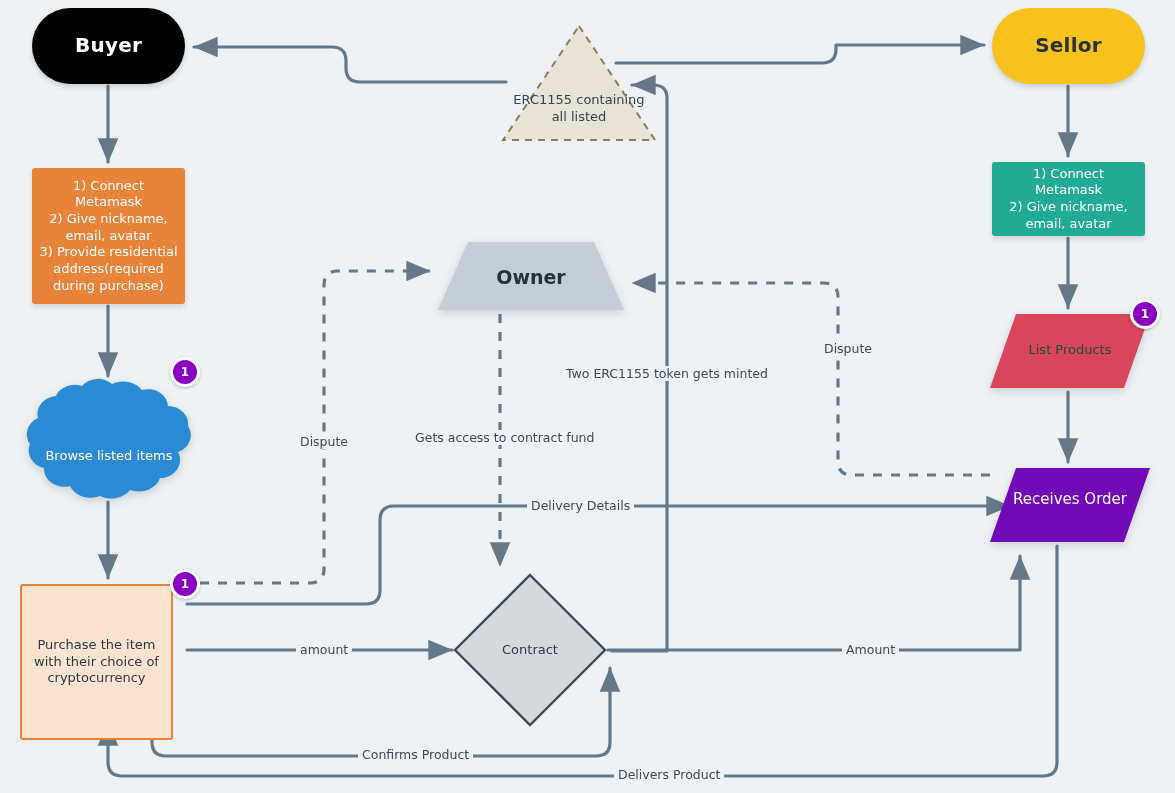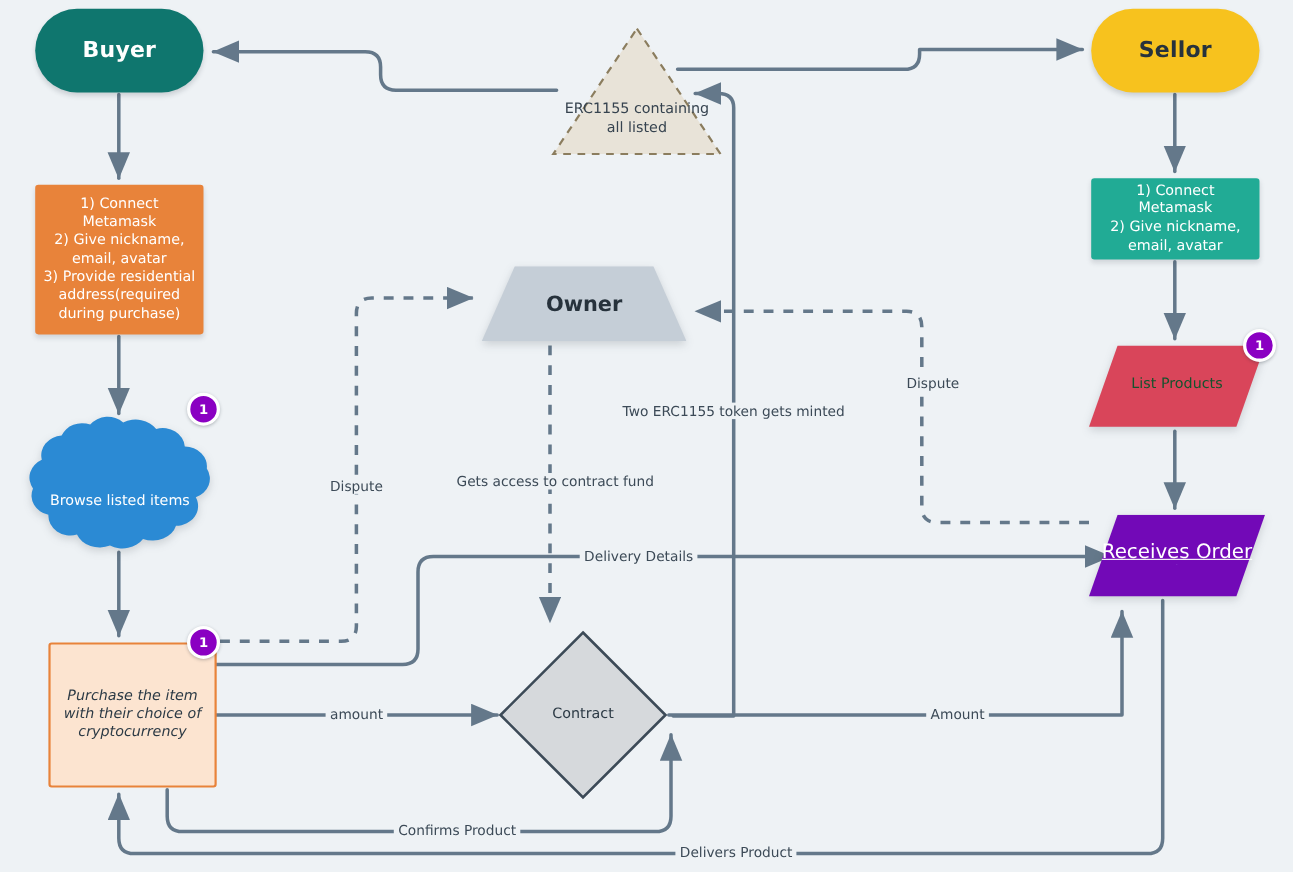--- a/index.html
+++ b/index.html
@@ -11,34 +11,34 @@
     position:relative;
   }
   #canvas{position:absolute;left:0;top:0;width:1175px;height:793px;}
   svg.edges{position:absolute;left:0;top:0;width:1175px;height:793px;}
 
   .node{position:absolute;box-sizing:border-box;display:flex;align-items:center;justify-content:center;text-align:center;}
   .node .lbl{position:relative;z-index:3;line-height:1.28;}
 
   
   .stadium{border-radius:40px;box-shadow:0 3px 5px rgba(40,50,60,.18);}
-  #n-buyer{left:32px;top:8px;width:153px;height:76px;background:#0f766e;text-align:center;}
+  #n-buyer{left:32px;top:8px;width:153px;height:76px;background:#000000;text-align:center;}
   #n-buyer .lbl{color:#ffffff;font-size:20px;font-weight:bold;letter-spacing:.2px;}
   #n-sellor{left:992px;top:8px;width:153px;height:76px;background:#f7c21e;}
   #n-sellor .lbl{color:#27323c;font-size:20px;font-weight:bold;letter-spacing:.2px;}
 
   
   #n-buyersteps{left:32px;top:168px;width:153px;height:136px;background:#e8833a;border-radius:3px;
                 box-shadow:0 3px 5px rgba(40,50,60,.15);}
   #n-buyersteps .lbl{color:#ffffff;font-size:13px;padding:0 6px;}
   #n-sellersteps{left:992px;top:162px;width:153px;height:74px;background:#21ab95;border-radius:3px;
                  box-shadow:0 3px 5px rgba(40,50,60,.15);}
   #n-sellersteps .lbl{color:#ffffff;font-size:13px;padding:0 6px;}
 
-  #n-purchase{left:44px;top:584px;width:153px;height:132px;background:#fce4d0;border:2px solid #e8833a;border-radius:3px;font-style:italic;}
+  #n-purchase{left:20px;top:584px;width:153px;height:156px;background:#fce4d0;border:2px solid #e8833a;border-radius:3px;}
   #n-purchase .lbl{color:#2c3a45;font-size:13px;padding:0 6px;}
 
   
   #n-cloud{left:24px;top:372px;width:170px;height:132px;}
   #n-cloud .lbl{color:#ffffff;font-size:13px;margin-top:36px;}
   .cloud-shape{position:absolute;left:0;top:0;width:170px;height:132px;z-index:1;
     filter:drop-shadow(0 3px 4px rgba(40,50,60,.18));}
 
   
   #n-triangle{left:500px;top:22px;width:158px;height:122px;}
@@ -49,21 +49,21 @@
   #n-owner{left:438px;top:242px;width:186px;height:70px;}
   #n-owner .lbl{position:absolute;left:0;top:23px;width:186px;color:#27323c;font-size:19px;font-weight:bold;z-index:3;}
   .trap-shape{position:absolute;left:0;top:0;width:186px;height:70px;z-index:1;
     filter:drop-shadow(0 3px 4px rgba(40,50,60,.18));}
 
   
   .para{position:absolute;}
   #n-list{left:990px;top:314px;width:160px;height:76px;}
   #n-list .lbl{position:absolute;left:0;top:28px;width:160px;color:#14532d;font-size:13px;z-index:3;}
   #n-receives{left:990px;top:468px;width:160px;height:76px;}
-  #n-receives .lbl{position:absolute;left:0;top:22px;width:160px;color:#ffffff;font-size:18px;z-index:3;text-decoration:underline;}
+  #n-receives .lbl{position:absolute;left:0;top:22px;width:160px;color:#ffffff;font-size:15px;z-index:3;}
   #n-receives .lbl2{position:absolute;left:0;top:42px;width:160px;color:#8f4fd0;font-size:5px;z-index:3;text-align:center;}
   .para-shape{position:absolute;left:0;top:0;width:160px;height:76px;z-index:1;
     filter:drop-shadow(0 3px 4px rgba(40,50,60,.18));}
 
   
   #n-contract{left:452px;top:572px;width:156px;height:156px;text-align:center;}
   #n-contract .lbl{position:absolute;left:0;top:70px;width:156px;color:#2c3a45;font-size:13px;z-index:3;}
   .dia-shape{position:absolute;left:0;top:0;width:156px;height:156px;z-index:1;}
 
   

